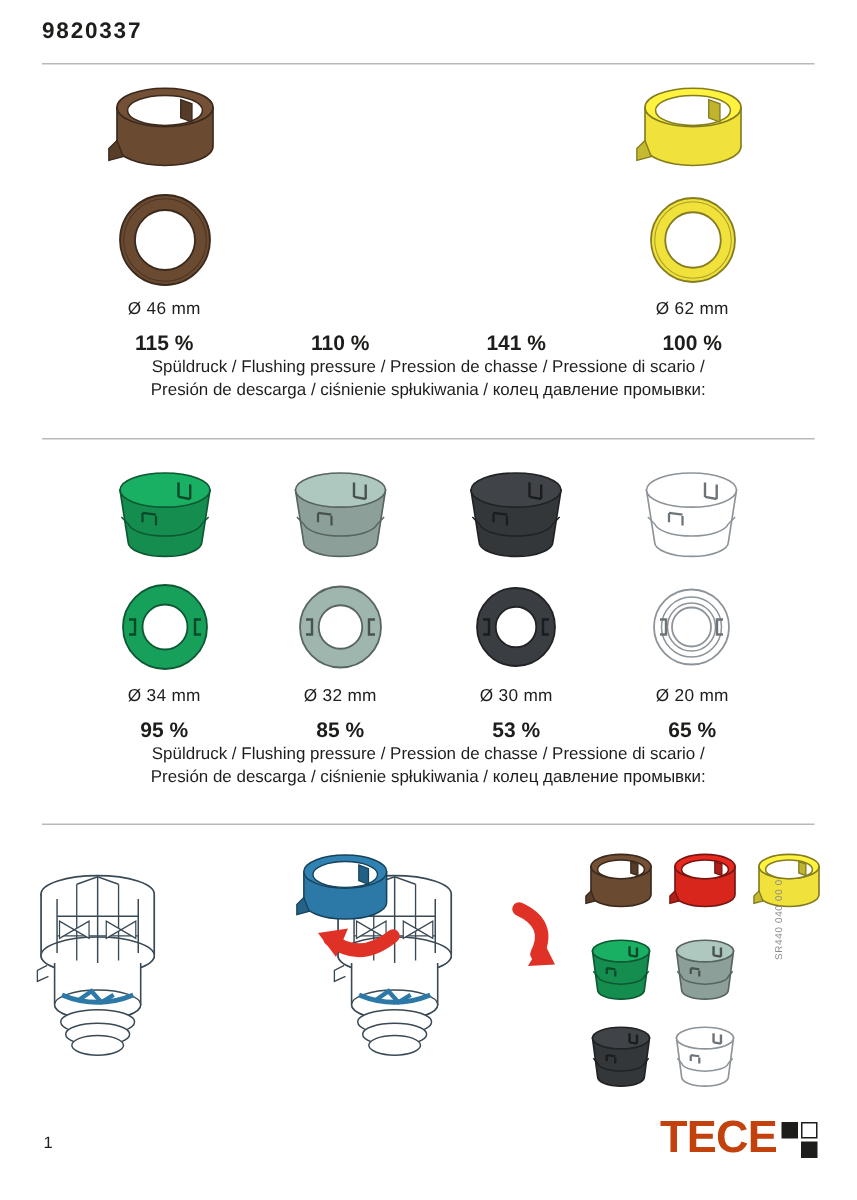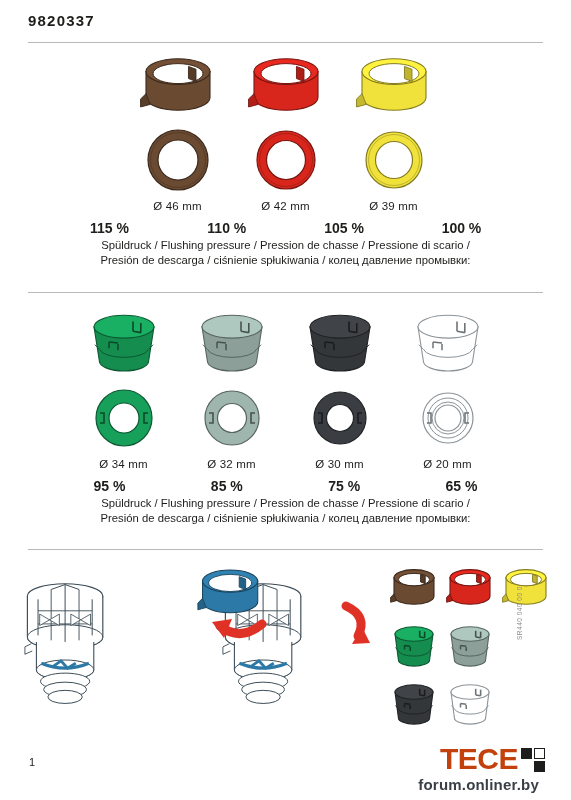--- a/index.html
+++ b/index.html
@@ -23,21 +23,21 @@
   .rule.r2{top:292px;}
   .rule.r3{top:549px;}
 
   
   .section{position:absolute;left:0;width:571px;}
   .sec1{top:50px;}
   .sec2{top:308px;}
 
   .cols{
     position:relative;width:460px;margin:0 auto;
-    display:flex;justify-content:center;
+    display:flex;justify-content:space-between;
   }
   .col{width:108px;display:flex;flex-direction:column;align-items:center;}
 
   .art3d{width:108px;height:72px;position:relative;}
   .artflat{width:108px;height:72px;position:relative;margin-top:2px;}
   .dim{
     font-size:11.5px;margin-top:4px;letter-spacing:.2px;white-space:nowrap;
   }
 
   .pcts{
@@ -114,57 +114,39 @@
     <circle cx="54" cy="36" r="30" fill="#6B4A32" stroke="#3b291c" stroke-width="1.2"></circle>
     <circle cx="54" cy="36" r="20" fill="#ffffff" stroke="#3b291c" stroke-width="1.2"></circle>
     <circle cx="54" cy="36" r="27.5" fill="none" stroke="#3b291c" stroke-width="0.7" opacity="0.65"></circle>
   </svg></div>
           <div class="dim">Ø 46 mm</div>
         </div>
         <div class="col">
           <div class="art3d">
   <svg width="108" height="72" viewBox="0 0 108 72">
     <path d="M 22 21.599999999999998 L 22 47.52 A 32 12.8 0 0 0 86 47.52
-             L 86 21.599999999999998 Z" fill="#D8261D" stroke="#771510" stroke-width="1.1"></path>
-    <ellipse cx="54" cy="21.599999999999998" rx="32" ry="12.8" fill="#e9291f" stroke="#771510" stroke-width="1.1"></ellipse>
-    <ellipse cx="54" cy="23.599999999999998" rx="24.96" ry="9.984000000000002" fill="#ffffff" stroke="#771510" stroke-width="1"></ellipse>
-    <path d="M 64.4832 16.408319999999996 l 0 12.16 l 7.4879999999999995 2.8160000000000003 l 0 -12.16 Z" fill="#ad1e17" stroke="#771510" stroke-width="0.9"></path>
-    <path d="M 22 43.68000000000001 l -5.44 5.376 l 0 7.936 l 9.6 -2.5600000000000005 Z" fill="#b11f18" stroke="#771510" stroke-width="0.9"></path>
-  </svg></div>
-          <div class="artflat">
-  <svg width="108" height="72" viewBox="0 0 108 72">
-    <circle cx="54" cy="36" r="29" fill="#D8261D" stroke="#771510" stroke-width="1.2"></circle>
-    <circle cx="54" cy="36" r="19.5" fill="#ffffff" stroke="#771510" stroke-width="1.2"></circle>
-    <circle cx="54" cy="36" r="26.5" fill="none" stroke="#771510" stroke-width="0.7" opacity="0.65"></circle>
-  </svg></div>
-          <div class="dim">Ø 42 mm</div>
-        </div>
-        <div class="col">
-          <div class="art3d">
-  <svg width="108" height="72" viewBox="0 0 108 72">
-    <path d="M 22 21.599999999999998 L 22 47.52 A 32 12.8 0 0 0 86 47.52
              L 86 21.599999999999998 Z" fill="#F0E13B" stroke="#847c20" stroke-width="1.1"></path>
     <ellipse cx="54" cy="21.599999999999998" rx="32" ry="12.8" fill="#fff340" stroke="#847c20" stroke-width="1.1"></ellipse>
     <ellipse cx="54" cy="23.599999999999998" rx="24.96" ry="9.984000000000002" fill="#ffffff" stroke="#847c20" stroke-width="1"></ellipse>
     <path d="M 64.4832 16.408319999999996 l 0 12.16 l 7.4879999999999995 2.8160000000000003 l 0 -12.16 Z" fill="#c0b42f" stroke="#847c20" stroke-width="0.9"></path>
     <path d="M 22 43.68000000000001 l -5.44 5.376 l 0 7.936 l 9.6 -2.5600000000000005 Z" fill="#c5b930" stroke="#847c20" stroke-width="0.9"></path>
   </svg></div>
           <div class="artflat">
   <svg width="108" height="72" viewBox="0 0 108 72">
     <circle cx="54" cy="36" r="28" fill="#F0E13B" stroke="#847c20" stroke-width="1.2"></circle>
     <circle cx="54" cy="36" r="18.5" fill="#ffffff" stroke="#847c20" stroke-width="1.2"></circle>
     <circle cx="54" cy="36" r="25.5" fill="none" stroke="#847c20" stroke-width="0.7" opacity="0.65"></circle>
   </svg></div>
-          <div class="dim">Ø 39 mm</div>
+          <div class="dim">Ø 62 mm</div>
         </div>
       </div>
     <div class="pcts" id="sec1-pct">
         <div class="pcell">115 %</div>
         <div class="pcell">110 %</div>
-        <div class="pcell">105 %</div>
+        <div class="pcell">141 %</div>
         <div class="pcell">100 %</div>
       </div>
     <div class="caption">
       <div>Spüldruck / Flushing pressure / Pression de chasse / Pressione di scario /</div>
       <div>Presión de descarga / ciśnienie spłukiwania / колец давление промывки:</div>
     </div>
   </div>
 
   <div class="rule r2"></div>
 
@@ -273,21 +255,21 @@
     <circle cx="54" cy="36" r="16" fill="none" stroke="#8d9499" stroke-width="1"></circle>
     <path d="M 33 31 l 4 0 l 0 10 l -4 0" fill="none" stroke="#6d7478" stroke-width="1.6"></path>
     <path d="M 75 31 l -4 0 l 0 10 l 4 0" fill="none" stroke="#6d7478" stroke-width="1.6"></path>
   </svg></div>
           <div class="dim">Ø 20 mm</div>
         </div>
       </div>
     <div class="pcts" id="sec2-pct">
         <div class="pcell">95 %</div>
         <div class="pcell">85 %</div>
-        <div class="pcell">75 %</div>
+        <div class="pcell">53 %</div>
         <div class="pcell">65 %</div>
       </div>
     <div class="caption">
       <div>Spüldruck / Flushing pressure / Pression de chasse / Pressione di scario /</div>
       <div>Presión de descarga / ciśnienie spłukiwania / колец давление промывки:</div>
     </div>
   </div>
 
   <div class="rule r3"></div>
 
@@ -452,16 +434,15 @@
     <div class="pagenum">1</div>
     <div class="logo">
       <span class="logo-text">TECE</span>
       <span class="logo-mark">
         <i class="m1"></i>
           <i class="m2"></i>
           <i class="m3"></i>
           <i class="m4"></i>
       </span>
     </div>
-    <div class="watermark">forum.onliner.by</div>
   </div>
 
 </div>
 
 </body></html>

